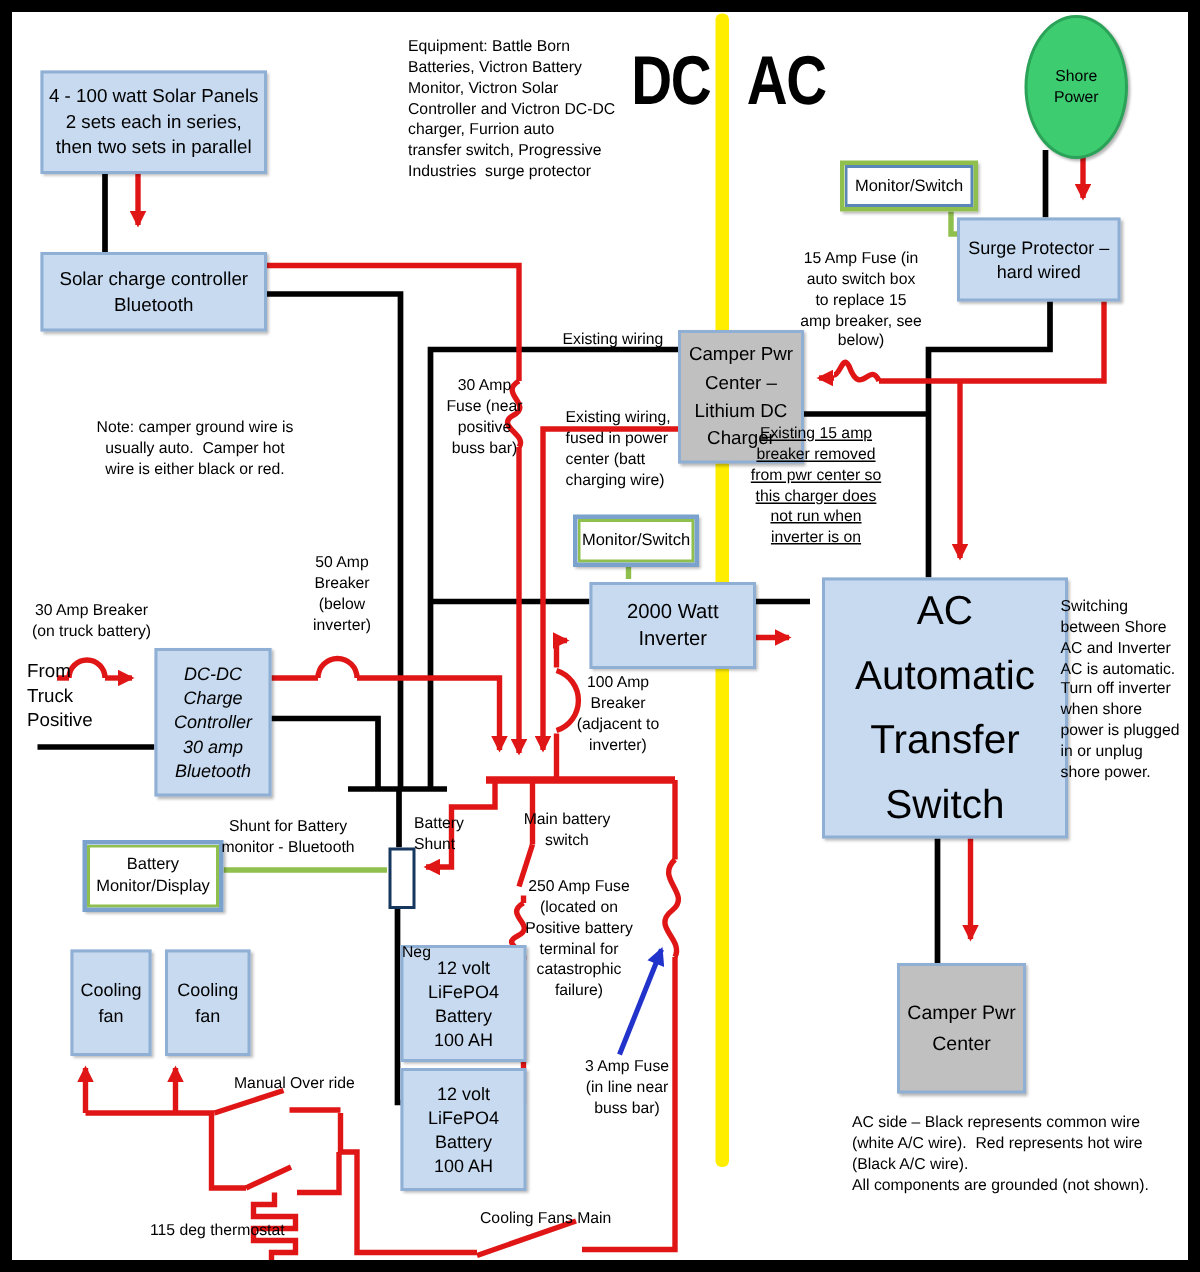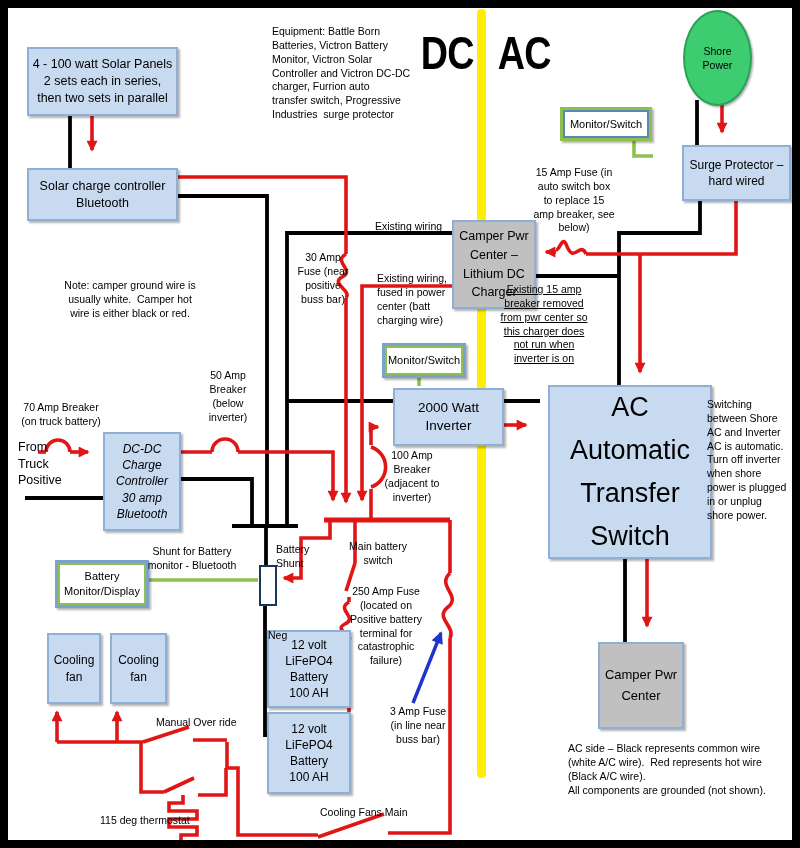--- a/index.html
+++ b/index.html
@@ -158,21 +158,21 @@
 LiFePO4
 Battery
 100 AH</div>
   <div class="box bluebox" style="left:267px;top:712px;width:80px;height:78px;">12 volt
 LiFePO4
 Battery
 100 AH</div>
   <div class="box bluebox" style="left:393px;top:388px;width:107px;height:54px;font-size:13.5px;">2000 Watt Inverter</div>
   <div class="box bluebox" style="left:548px;top:385px;width:160px;height:170px;font-size:27px;line-height:1.6;">AC Automatic
 Transfer Switch</div>
-  <div class="box bluebox" style="left:682px;top:145px;width:105px;height:52px;">Surge Protector –
+  <div class="box bluebox" style="left:638px;top:145px;width:105px;height:52px;">Surge Protector –
 hard wired</div>
   <div class="box graybox" style="left:452px;top:220px;width:80px;height:85px;font-size:12.5px;line-height:1.5;">Camper Pwr
 Center –
 Lithium DC
 Charger</div>
   <div class="box graybox" style="left:598px;top:642px;width:82px;height:83px;font-size:13px;line-height:1.6;">Camper Pwr
 Center</div>
   <div class="box wbox-g" style="left:560px;top:107px;width:86px;height:28px;font-size:11px;">Monitor/Switch</div>
   <div class="box wbox-b" style="left:382px;top:343px;width:78px;height:29px;font-size:11px;">Monitor/Switch</div>
   <div class="box wbox-b" style="left:55px;top:560px;width:88px;height:42px;font-size:11px;">Battery
@@ -182,21 +182,21 @@
   <div class="shuntrect"></div>
 
   <div class="lbl" style="left:272px;top:25px;">Equipment: Battle Born
 Batteries, Victron Battery
 Monitor, Victron Solar
 Controller and Victron DC-DC
 charger, Furrion auto
 transfer switch, Progressive
 Industries  surge protector</div>
   <div class="lbl cnote" style="left:130px;top:279px;">Note: camper ground wire is
-usually white.  Camper hot
+usually auto.  Camper hot
 wire is either black or red.</div>
   <div class="lbl" style="left:375px;top:220px;">Existing wiring</div>
   <div class="lbl cnote" style="left:323px;top:251px;">30 Amp
 Fuse (near
 positive
 buss bar)</div>
   <div class="lbl" style="left:377px;top:272px;">Existing wiring,
 fused in power
 center (batt
 charging wire)</div>
@@ -213,21 +213,21 @@
 inverter is on</div>
   <div class="lbl" style="left:707px;top:398px;">Switching
 between Shore
 AC and Inverter
 AC is automatic.
 Turn off inverter
 when shore
 power is plugged
 in or unplug
 shore power.</div>
-  <div class="lbl cnote" style="left:61px;top:401px;">70 Amp Breaker
+  <div class="lbl cnote" style="left:61px;top:401px;">30 Amp Breaker
 (on truck battery)</div>
   <div class="lbl cnote" style="left:228px;top:369px;">50 Amp
 Breaker
 (below
 inverter)</div>
   <div class="lbl" style="left:18px;top:439px;font-size:12.5px;">From
 Truck
 Positive</div>
   <div class="lbl cnote" style="left:412px;top:449px;">100 Amp
 Breaker

